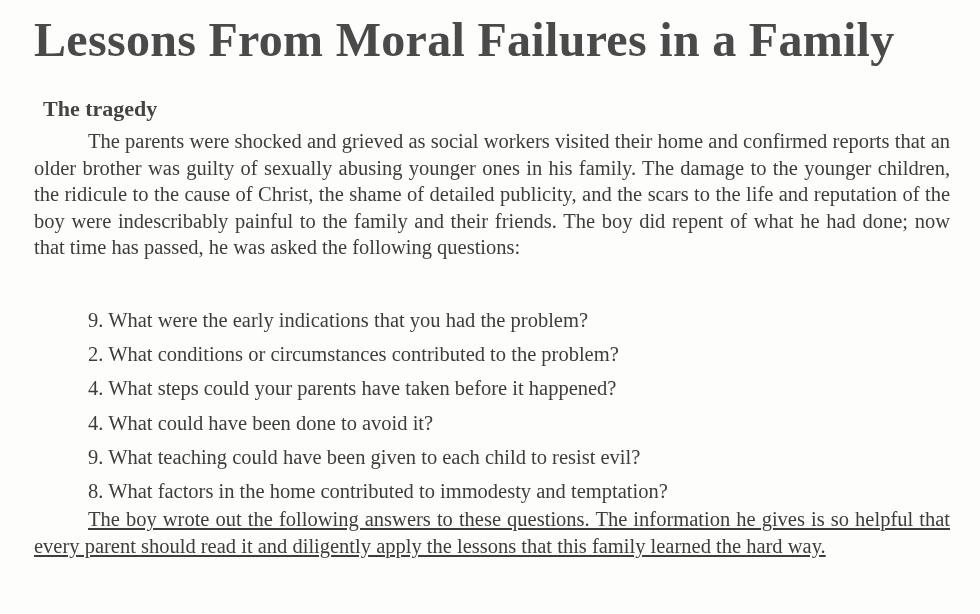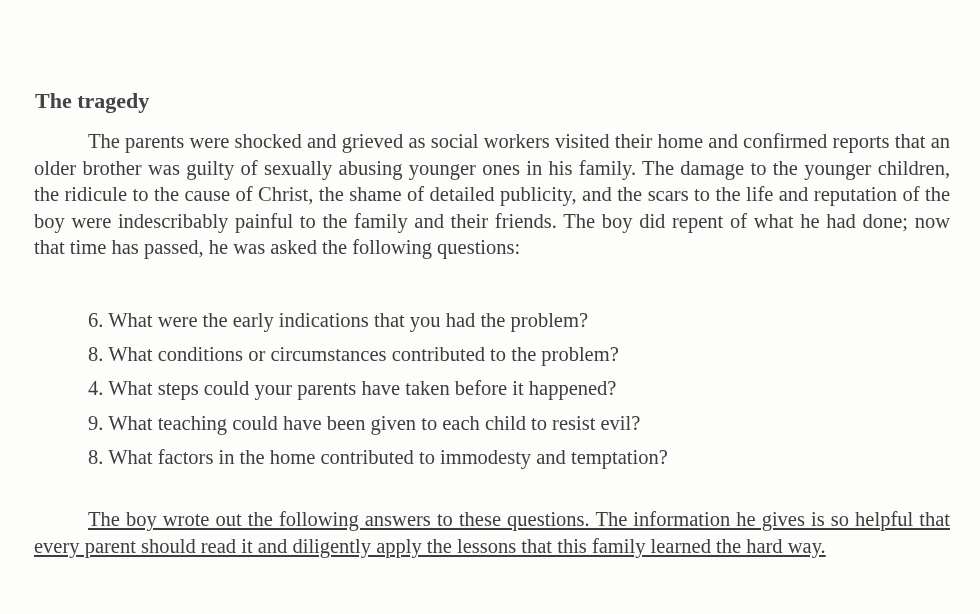--- a/index.html
+++ b/index.html
@@ -33,30 +33,32 @@
       margin: 0; padding: 0; list-style: none;
       font-size: 20.5px; color: #3d3d3d;
     }
     .qlist li { line-height: 34.2px; white-space: nowrap; }
     .p2 { top: 506px; text-decoration: underline; }
   </style>
 </head>
 <body>
 
 <div class="page">
-  <h2 class="subhead" style="margin:0;">The tragedy</h2>
+  <h1 class="title" style="margin:0;">Lessons From Moral Failures in a Family</h1>
+  <h2 class="subhead" style="margin:8px;">The tragedy</h2>
 
   <p class="para p1" style="margin:0;font-family:Liberation Serif, serif;">
     <span class="indent"></span><span>The parents were shocked and grieved as social workers visited their home and confirmed reports that an older brother was guilty of sexually abusing younger ones in his family. The damage to the younger children, the ridicule to the cause of Christ, the shame of detailed publicity, and the scars to the life and reputation of the boy were indescribably painful to the family and their friends. The boy did repent of what he had done; now that time has passed, he was asked the following questions:</span>
   </p>
 
   <ol class="qlist">
-    <li>6. What were the early indications that you had the problem?</li>
-    <li>8. What conditions or circumstances contributed to the problem?</li>
+    <li>9. What were the early indications that you had the problem?</li>
+    <li>2. What conditions or circumstances contributed to the problem?</li>
     <li>4. What steps could your parents have taken before it happened?</li>
+    <li>4. What could have been done to avoid it?</li>
     <li>9. What teaching could have been given to each child to resist evil?</li>
     <li>8. What factors in the home contributed to immodesty and temptation?</li>
   </ol>
 
   <p class="para p2" style="margin:0;">
     <span class="indent"></span><span>The boy wrote out the following answers to these questions. The information he gives is so helpful that every parent should read it and diligently apply the lessons that this family learned the hard way.</span>
   </p>
 </div>
 
 </body></html>

